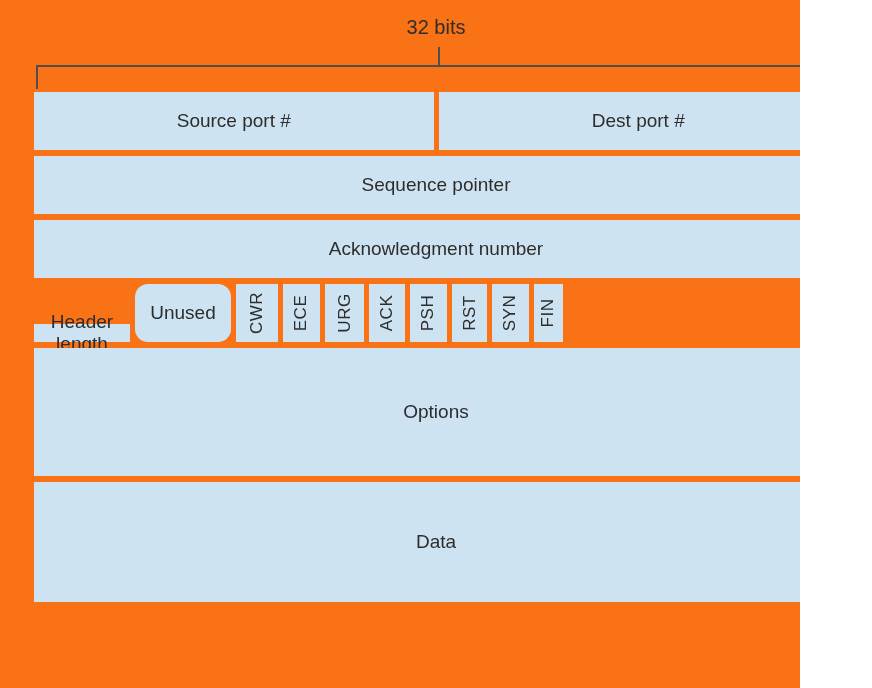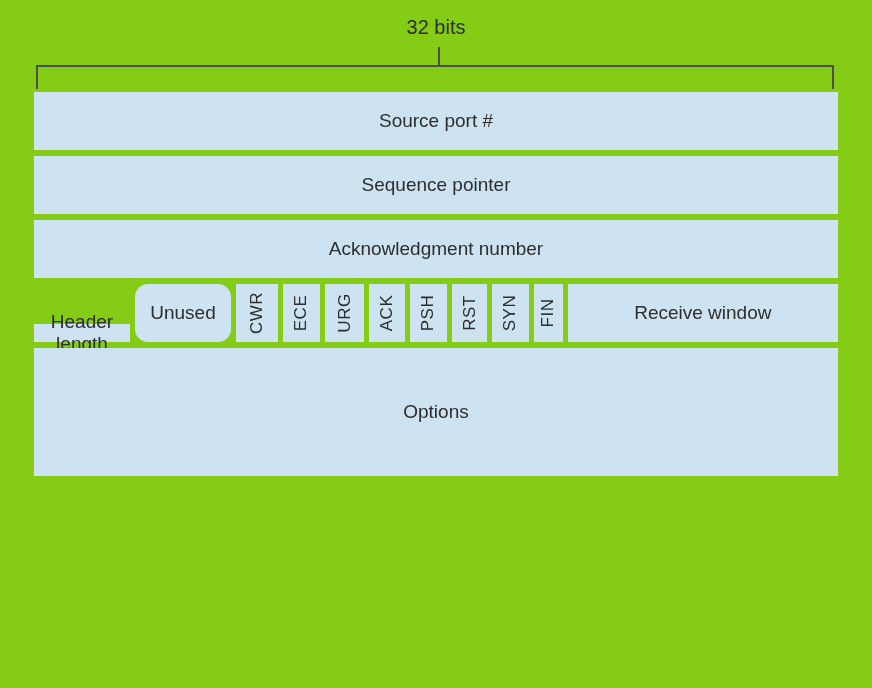--- a/index.html
+++ b/index.html
@@ -2,23 +2,23 @@
 <html><head>
 <meta charset="utf-8">
 <style>
   html, body {
     margin: 0;
     padding: 0;
     background: #ffffff;
   }
   .canvas {
     position: relative;
-    width: 872px;
+    width: 800px;
     height: 688px;
-    background: #84cc16;
+    background: #f97316;
     font-family: "Liberation Sans", "DejaVu Sans", sans-serif;
     color: #2d2d2d;
     overflow: hidden;
   }
 
   
   .width-label {
     position: absolute;
     top: 16px;
     left: 0;
@@ -98,20 +98,21 @@
   <div class="width-label">32 bits</div>
   <div class="bracket-center-tick"></div>
   <div class="bracket-line"></div>
   <div class="bracket-end left"></div>
   <div class="bracket-end right"></div>
 
   <div class="seg-table">
 
     <div class="seg-row">
       <div class="cell">Source port #</div>
+      <div class="cell">Dest port #</div>
     </div>
 
     <div class="seg-row">
       <div class="cell">Sequence pointer</div>
     </div>
 
     <div class="seg-row">
       <div class="cell">Acknowledgment number</div>
     </div>
 
@@ -136,23 +137,25 @@
       </div>
       <div class="cell flag">
         <span class="vtext">RST</span>
       </div>
       <div class="cell flag">
         <span class="vtext">SYN</span>
       </div>
       <div class="cell flag">
         <span class="vtext">FIN</span>
       </div>
-      <div class="cell">Receive window</div>
     </div>
 
 
     <div class="seg-row tall">
       <div class="cell">Options</div>
     </div>
 
+    <div class="seg-row data">
+      <div class="cell">Data</div>
+    </div>
 
   </div>
 </div>
 
 </body></html>

